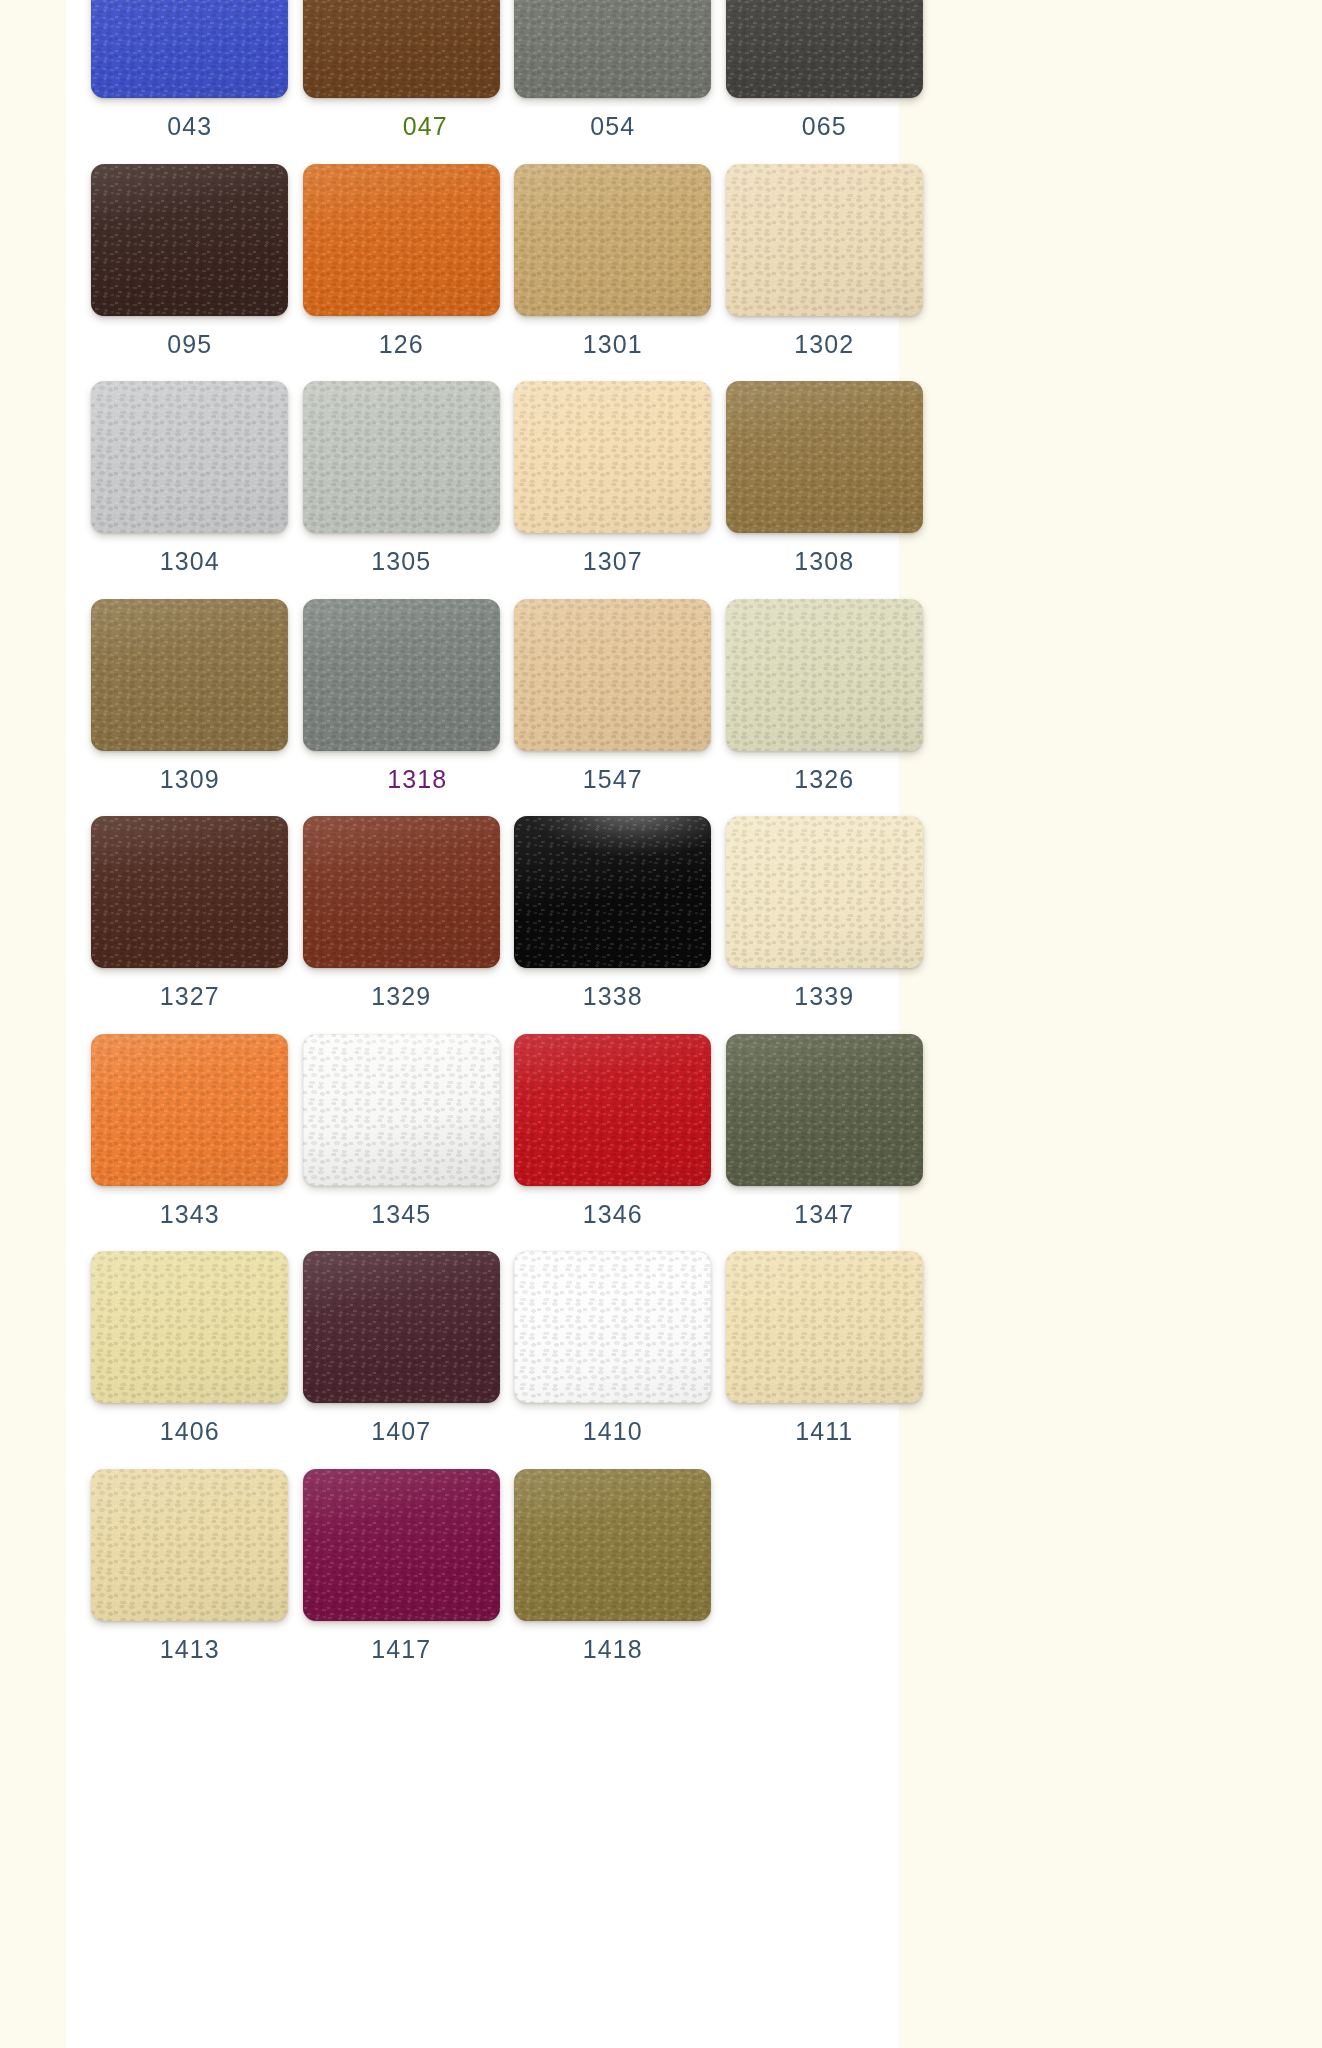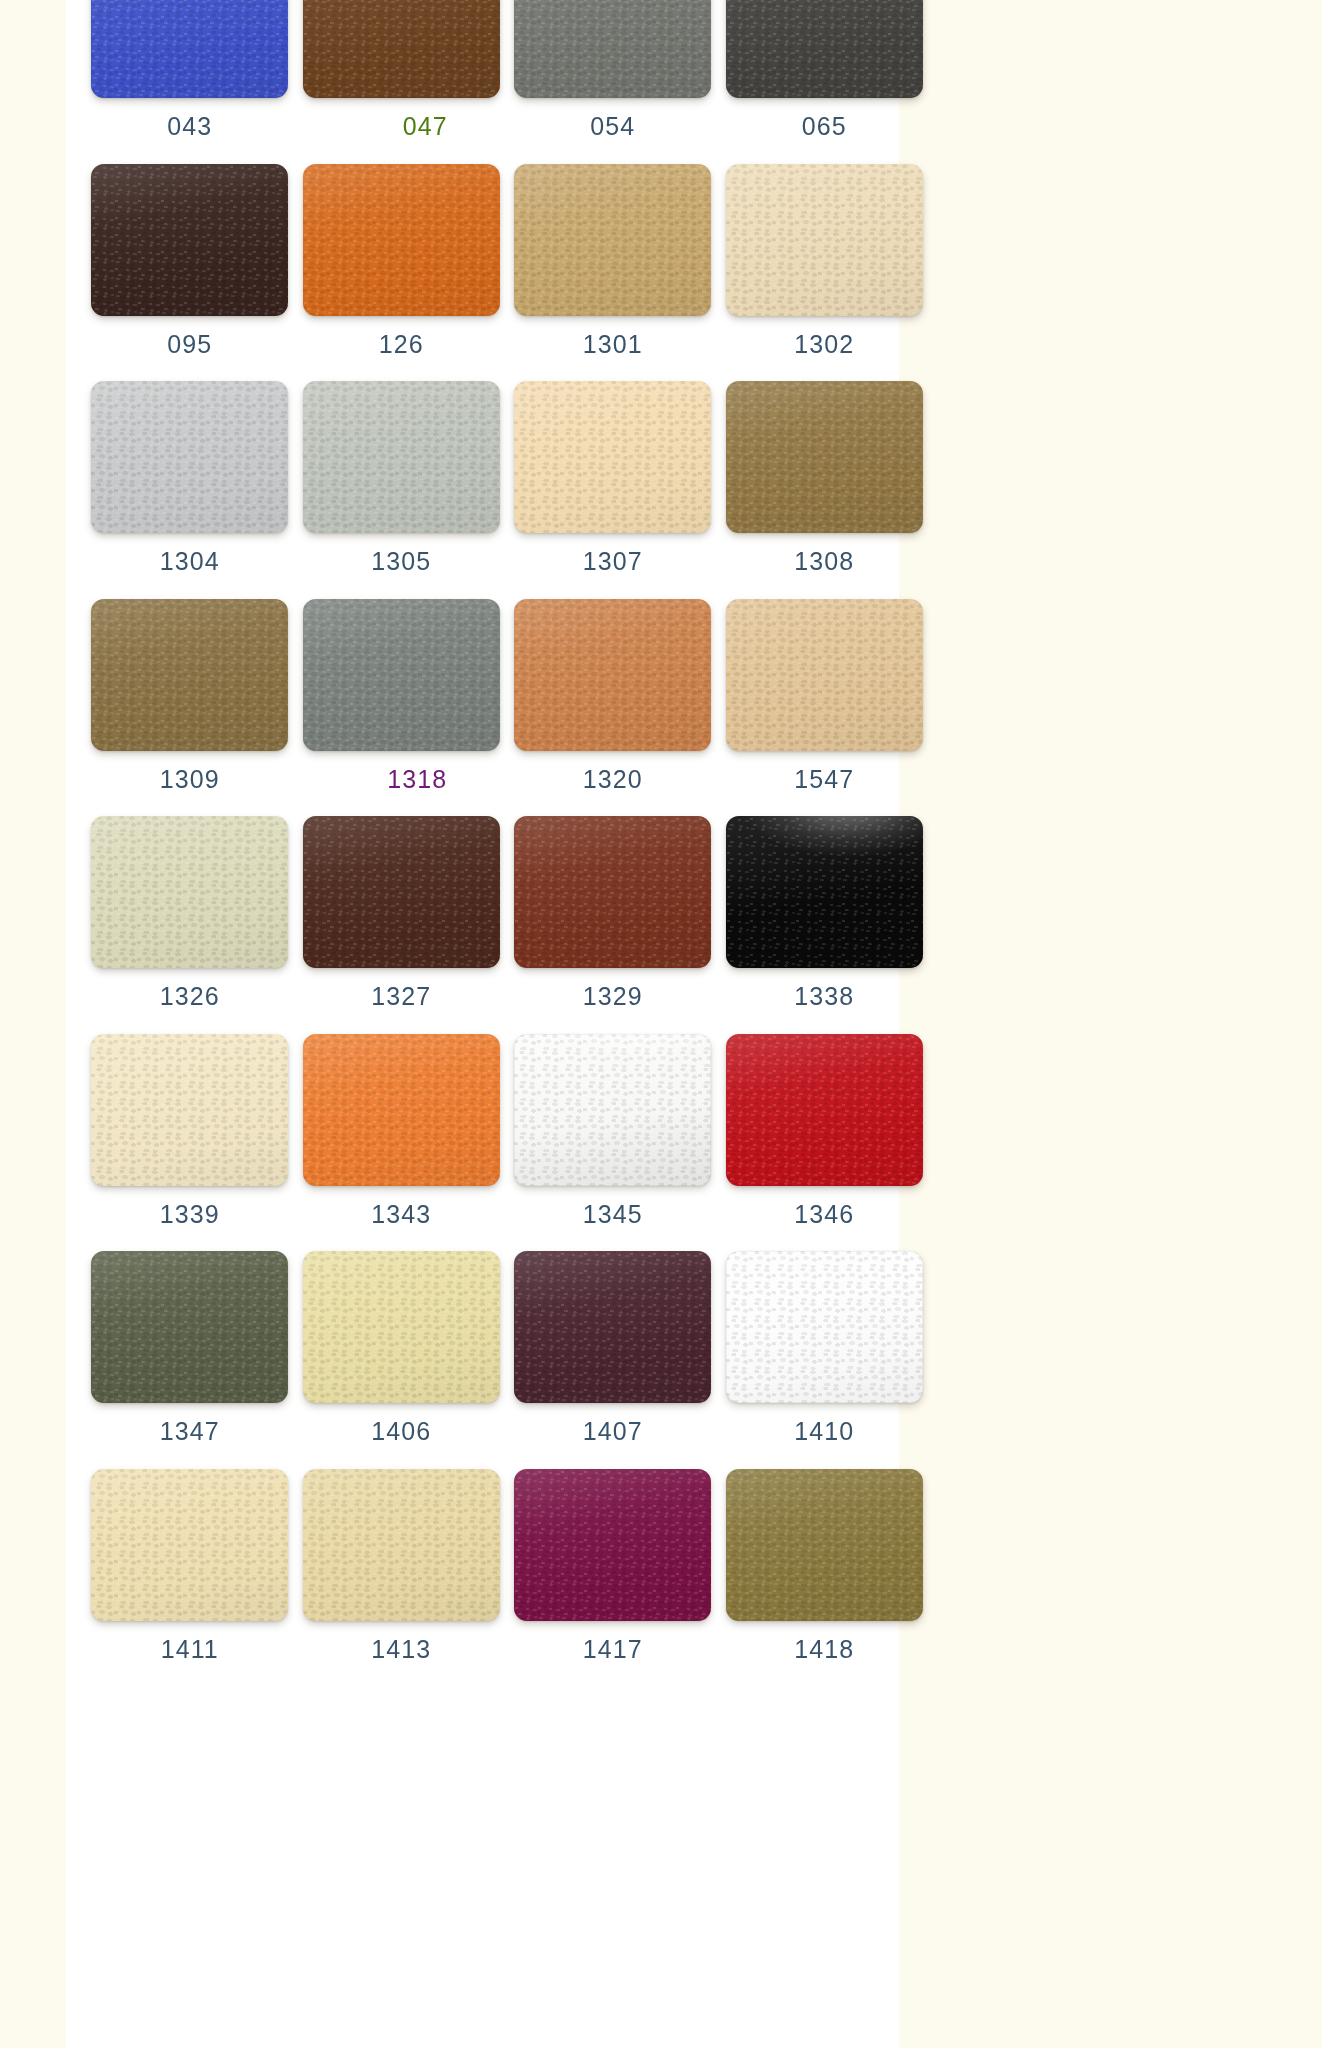--- a/index.html
+++ b/index.html
@@ -204,26 +204,20 @@
         <div class="chip-label" style="color: rgb(57, 83, 107);">1309</div>
       </div>
       <div class="swatch-cell">
         <div class="chip-wrap">
           <div class="chip" style="background: rgb(124, 131, 126);"></div>
         </div>
         <div class="chip-label" style="color: #701a75; margin-left: 32px;">1318</div>
       </div>
       <div class="swatch-cell">
         <div class="chip-wrap">
-          <div class="chip" style="background: rgb(206, 131, 77);"></div>
-        </div>
-        <div class="chip-label" style="color: rgb(57, 83, 107);">1320</div>
-      </div>
-      <div class="swatch-cell">
-        <div class="chip-wrap">
           <div class="chip" style="background: rgb(227, 197, 151);"></div>
         </div>
         <div class="chip-label" style="color: rgb(57, 83, 107);">1547</div>
       </div>
       <div class="swatch-cell">
         <div class="chip-wrap">
           <div class="chip" style="background: rgb(220, 219, 187);"></div>
         </div>
         <div class="chip-label" style="color: rgb(57, 83, 107);">1326</div>
       </div>

